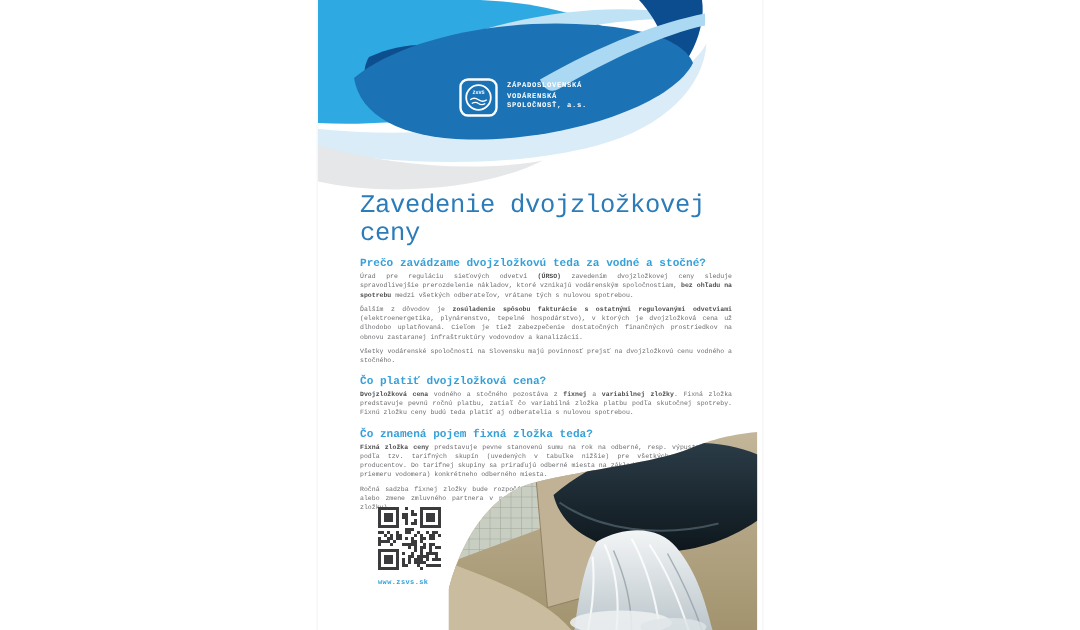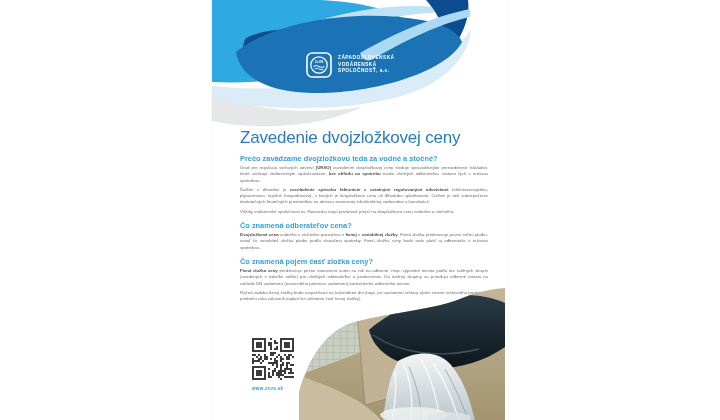--- a/index.html
+++ b/index.html
@@ -1,17 +1,17 @@
 <!DOCTYPE html>
 <html><head>
 <meta charset="utf-8">
 <style>
   html,body{margin:0;padding:0;background:#ffffff;}
   .canvas{position:relative;width:720px;height:420px;background:#ffffff;overflow:hidden;
-          font-family:Liberation Sans, sans-serif;}
+          font-family:Liberation Mono, monospace;}
   .page{position:absolute;left:212px;top:0;width:296px;height:420px;background:#ffffff;
         box-shadow:0 0 0 1px rgba(0,0,0,0.03);overflow:hidden;}
   .header-art{position:absolute;left:0;top:0;width:296px;height:150px;}
   .logo{position:absolute;left:94px;top:52px;display:flex;align-items:center;gap:6px;}
   .logo-mark{width:26px;height:26px;flex:0 0 auto;}
   .logo-name{display:flex;flex-direction:column;justify-content:center;}
   .logo-name span{color:#ffffff;font-weight:bold;font-size:4.8px;line-height:1.35;letter-spacing:0.45px;}
   .content{position:absolute;left:28px;top:128px;width:248px;}
   .doc-title{margin:0 0 4px 0;font-size:17px;font-weight:400;color:#2b7cb9;letter-spacing:-0.2px;}
   .sec-heading{margin:6px 0 2px 0;font-size:7.4px;font-weight:bold;color:#36a0d9;}
@@ -63,24 +63,24 @@
     </div>
 
     <div class="content">
       <h1 class="doc-title">Zavedenie dvojzložkovej ceny</h1>
 
       <h2 class="sec-heading">Prečo zavádzame dvojzložkovú teda za vodné a stočné?</h2>
       <p class="body-par"><span>Úrad pre reguláciu sieťových odvetví </span><span class="b">(ÚRSO)</span><span> zavedením dvojzložkovej ceny sleduje spravodlivejšie prerozdelenie nákladov, ktoré vznikajú vodárenským spoločnostiam, </span><span class="b">bez ohľadu na spotrebu</span><span> medzi všetkých odberateľov, vrátane tých s nulovou spotrebou.</span></p>
       <p class="body-par"><span>Ďalším z dôvodov je </span><span class="b">zosúladenie spôsobu fakturácie s ostatnými regulovanými odvetviami</span><span> (elektroenergetika, plynárenstvo, tepelné hospodárstvo), v ktorých je dvojzložková cena už dlhodobo uplatňovaná. Cieľom je tiež zabezpečenie dostatočných finančných prostriedkov na obnovu zastaranej infraštruktúry vodovodov a kanalizácií.</span></p>
       <p class="body-par"><span>Všetky vodárenské spoločnosti na Slovensku majú povinnosť prejsť na dvojzložkovú cenu vodného a stočného.</span></p>
 
-      <h2 class="sec-heading">Čo znamená odberateľov cena?</h2>
+      <h2 class="sec-heading">Čo platiť dvojzložková cena?</h2>
       <p class="body-par"><span class="b">Dvojzložková cena</span><span> vodného a stočného pozostáva z </span><span class="b">fixnej</span><span> a </span><span class="b">variabilnej zložky</span><span>. Fixná zložka predstavuje pevnú ročnú platbu, zatiaľ čo variabilná zložka platbu podľa skutočnej spotreby. Fixnú zložku ceny budú teda platiť aj odberatelia s nulovou spotrebou.</span></p>
 
-      <h2 class="sec-heading">Čo znamená pojem časť zložka ceny?</h2>
+      <h2 class="sec-heading">Čo znamená pojem fixná zložka teda?</h2>
       <p class="body-par"><span class="b">Fixná zložka ceny</span><span> predstavuje pevne stanovenú sumu na rok na odberné, resp. výpustné miesto podľa tzv. tarifných skupín (uvedených v tabuľke nižšie) pre všetkých odberateľov a producentov. Do tarifnej skupiny sa priraďujú odberné miesta na základe DN vodomera (menovitého priemeru vodomera) konkrétneho odberného miesta.</span></p>
       <p class="body-par"><span>Ročná sadzba fixnej zložky bude rozpočítaná na kalendárne dni (napr. pri uzatvorení zmluvy alebo zmene zmluvného partnera v priebehu roka zákazník zaplatí len alikvotnú časť fixnej zložky).</span></p>
     </div>
 
     <div class="qr-box">
       <svg id="qr-svg" viewBox="0 0 42 42" width="42" height="42" aria-hidden="true">
           <rect x="0" y="0" width="14" height="2" fill="#3b3b3d"></rect>
           <rect x="0" y="12" width="14" height="2" fill="#3b3b3d"></rect>
           <rect x="0" y="0" width="2" height="14" fill="#3b3b3d"></rect>
           <rect x="12" y="0" width="2" height="14" fill="#3b3b3d"></rect>

